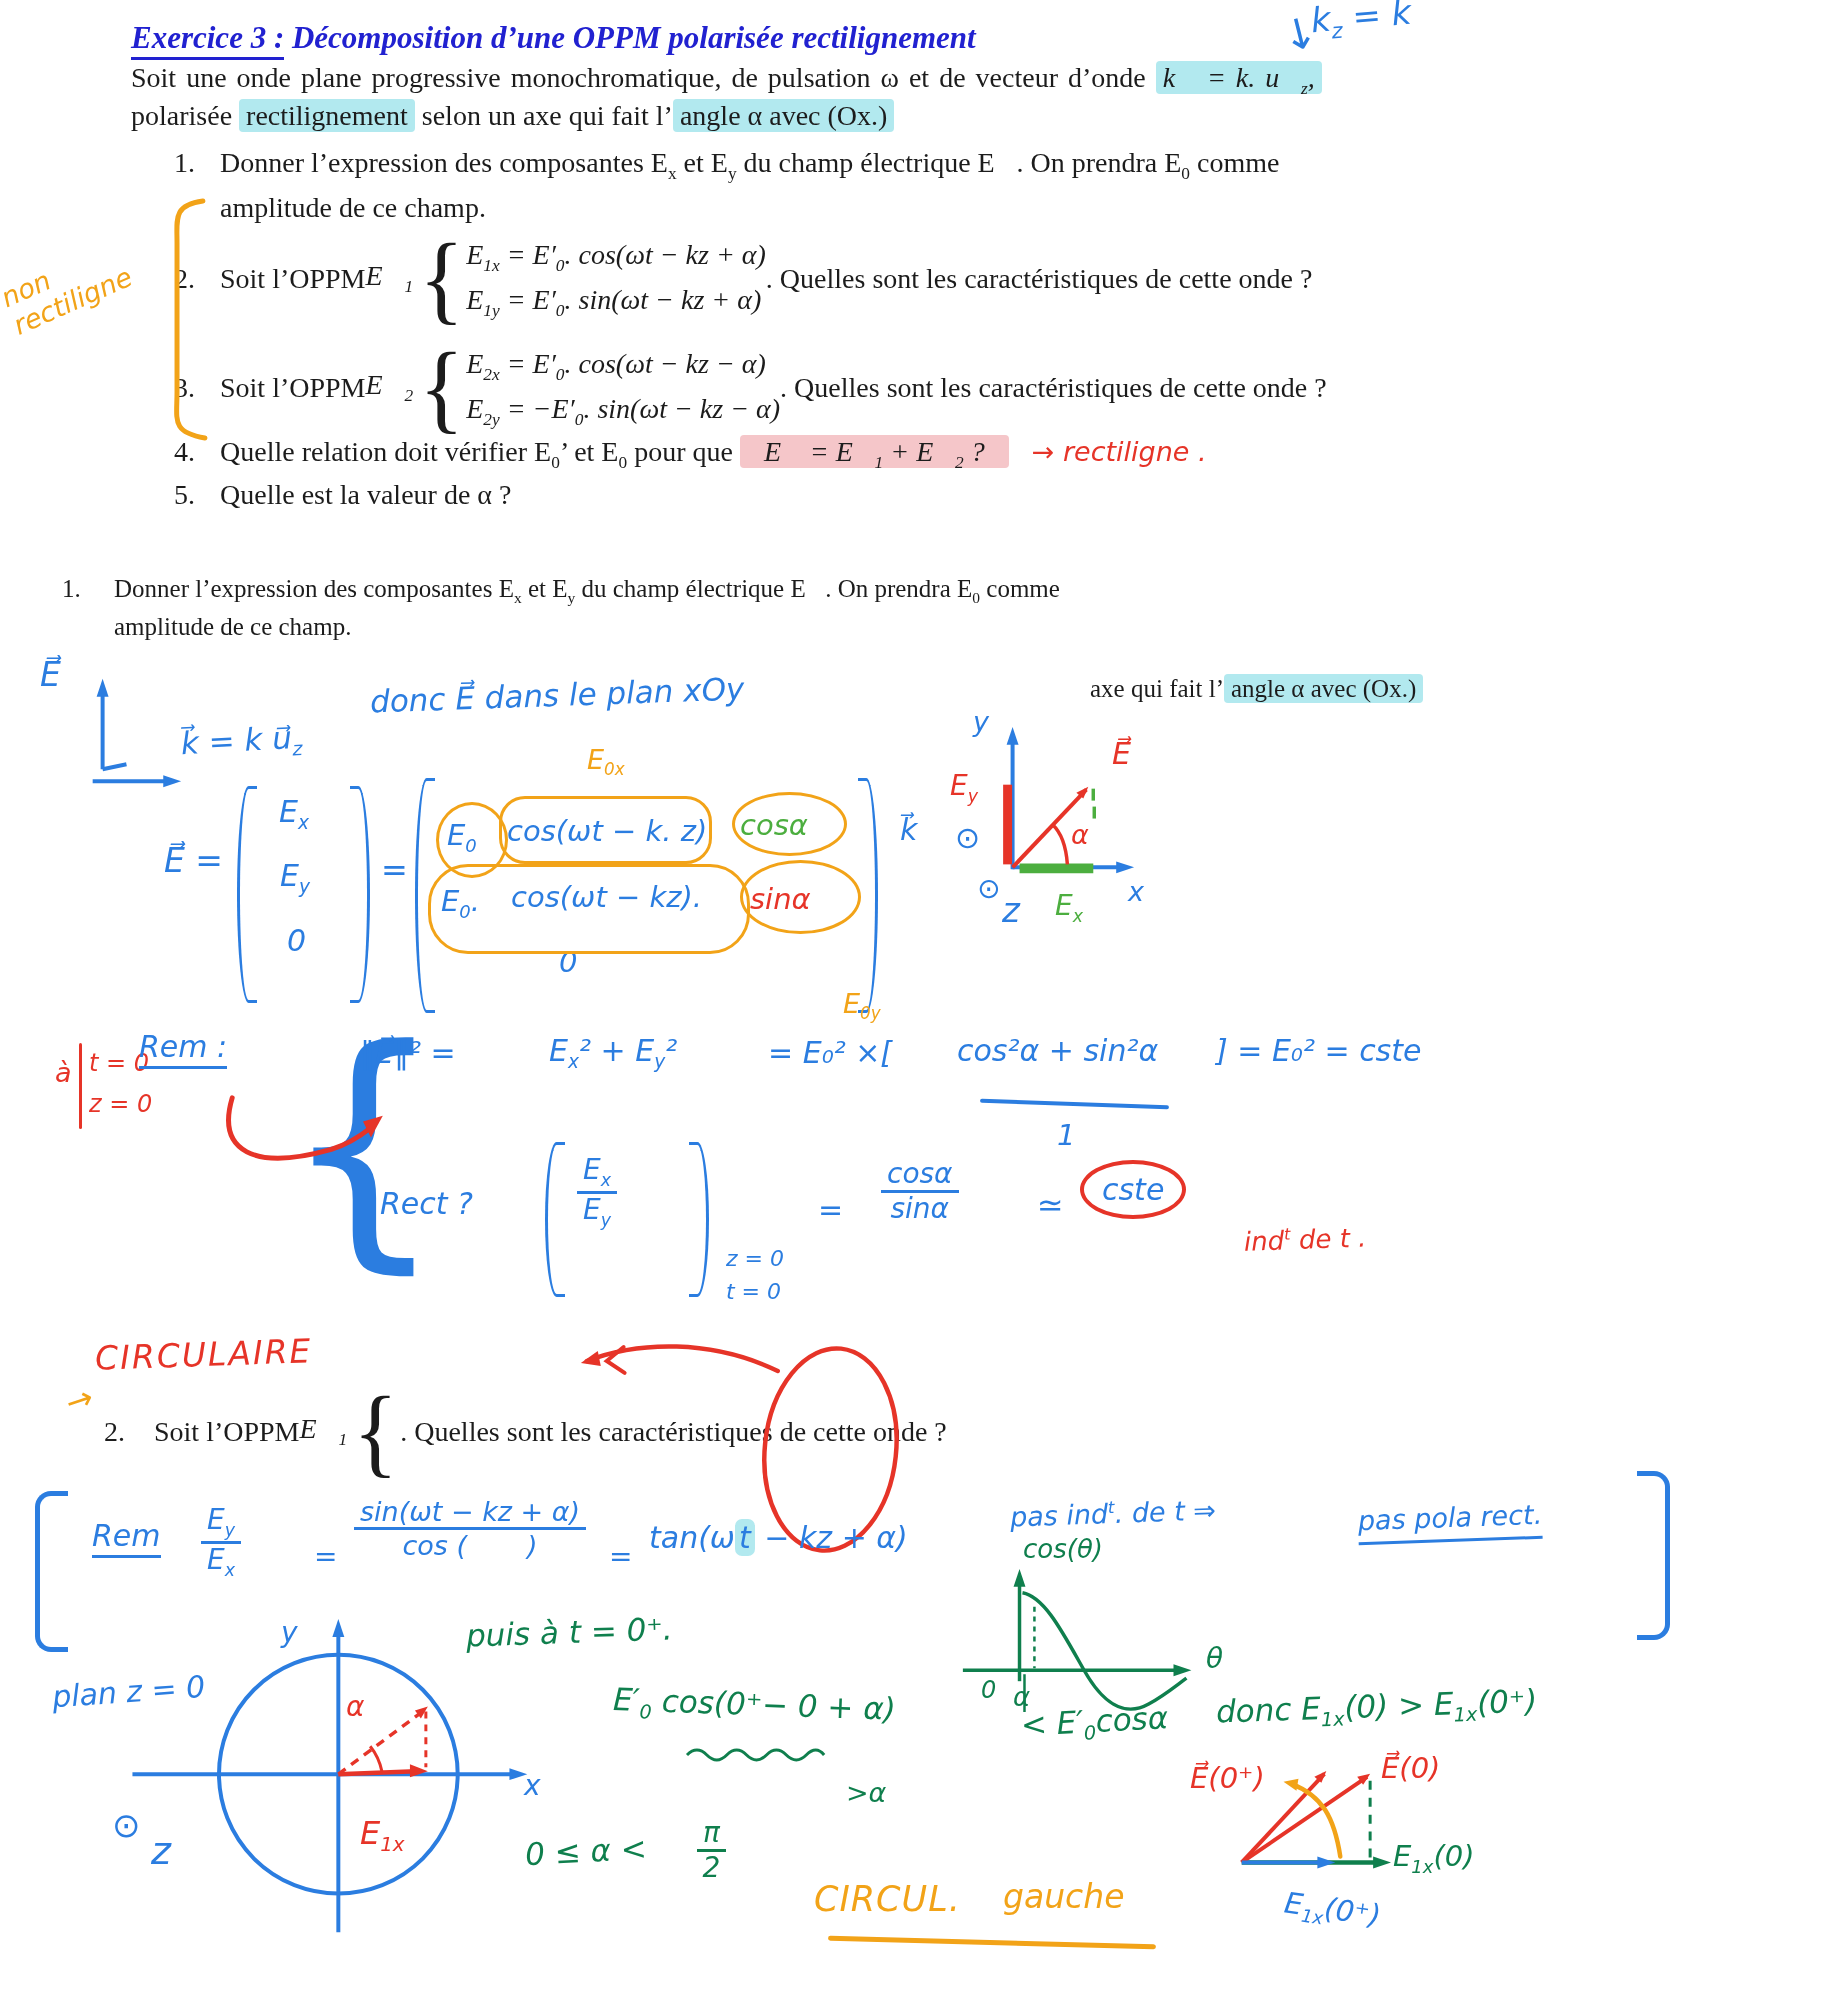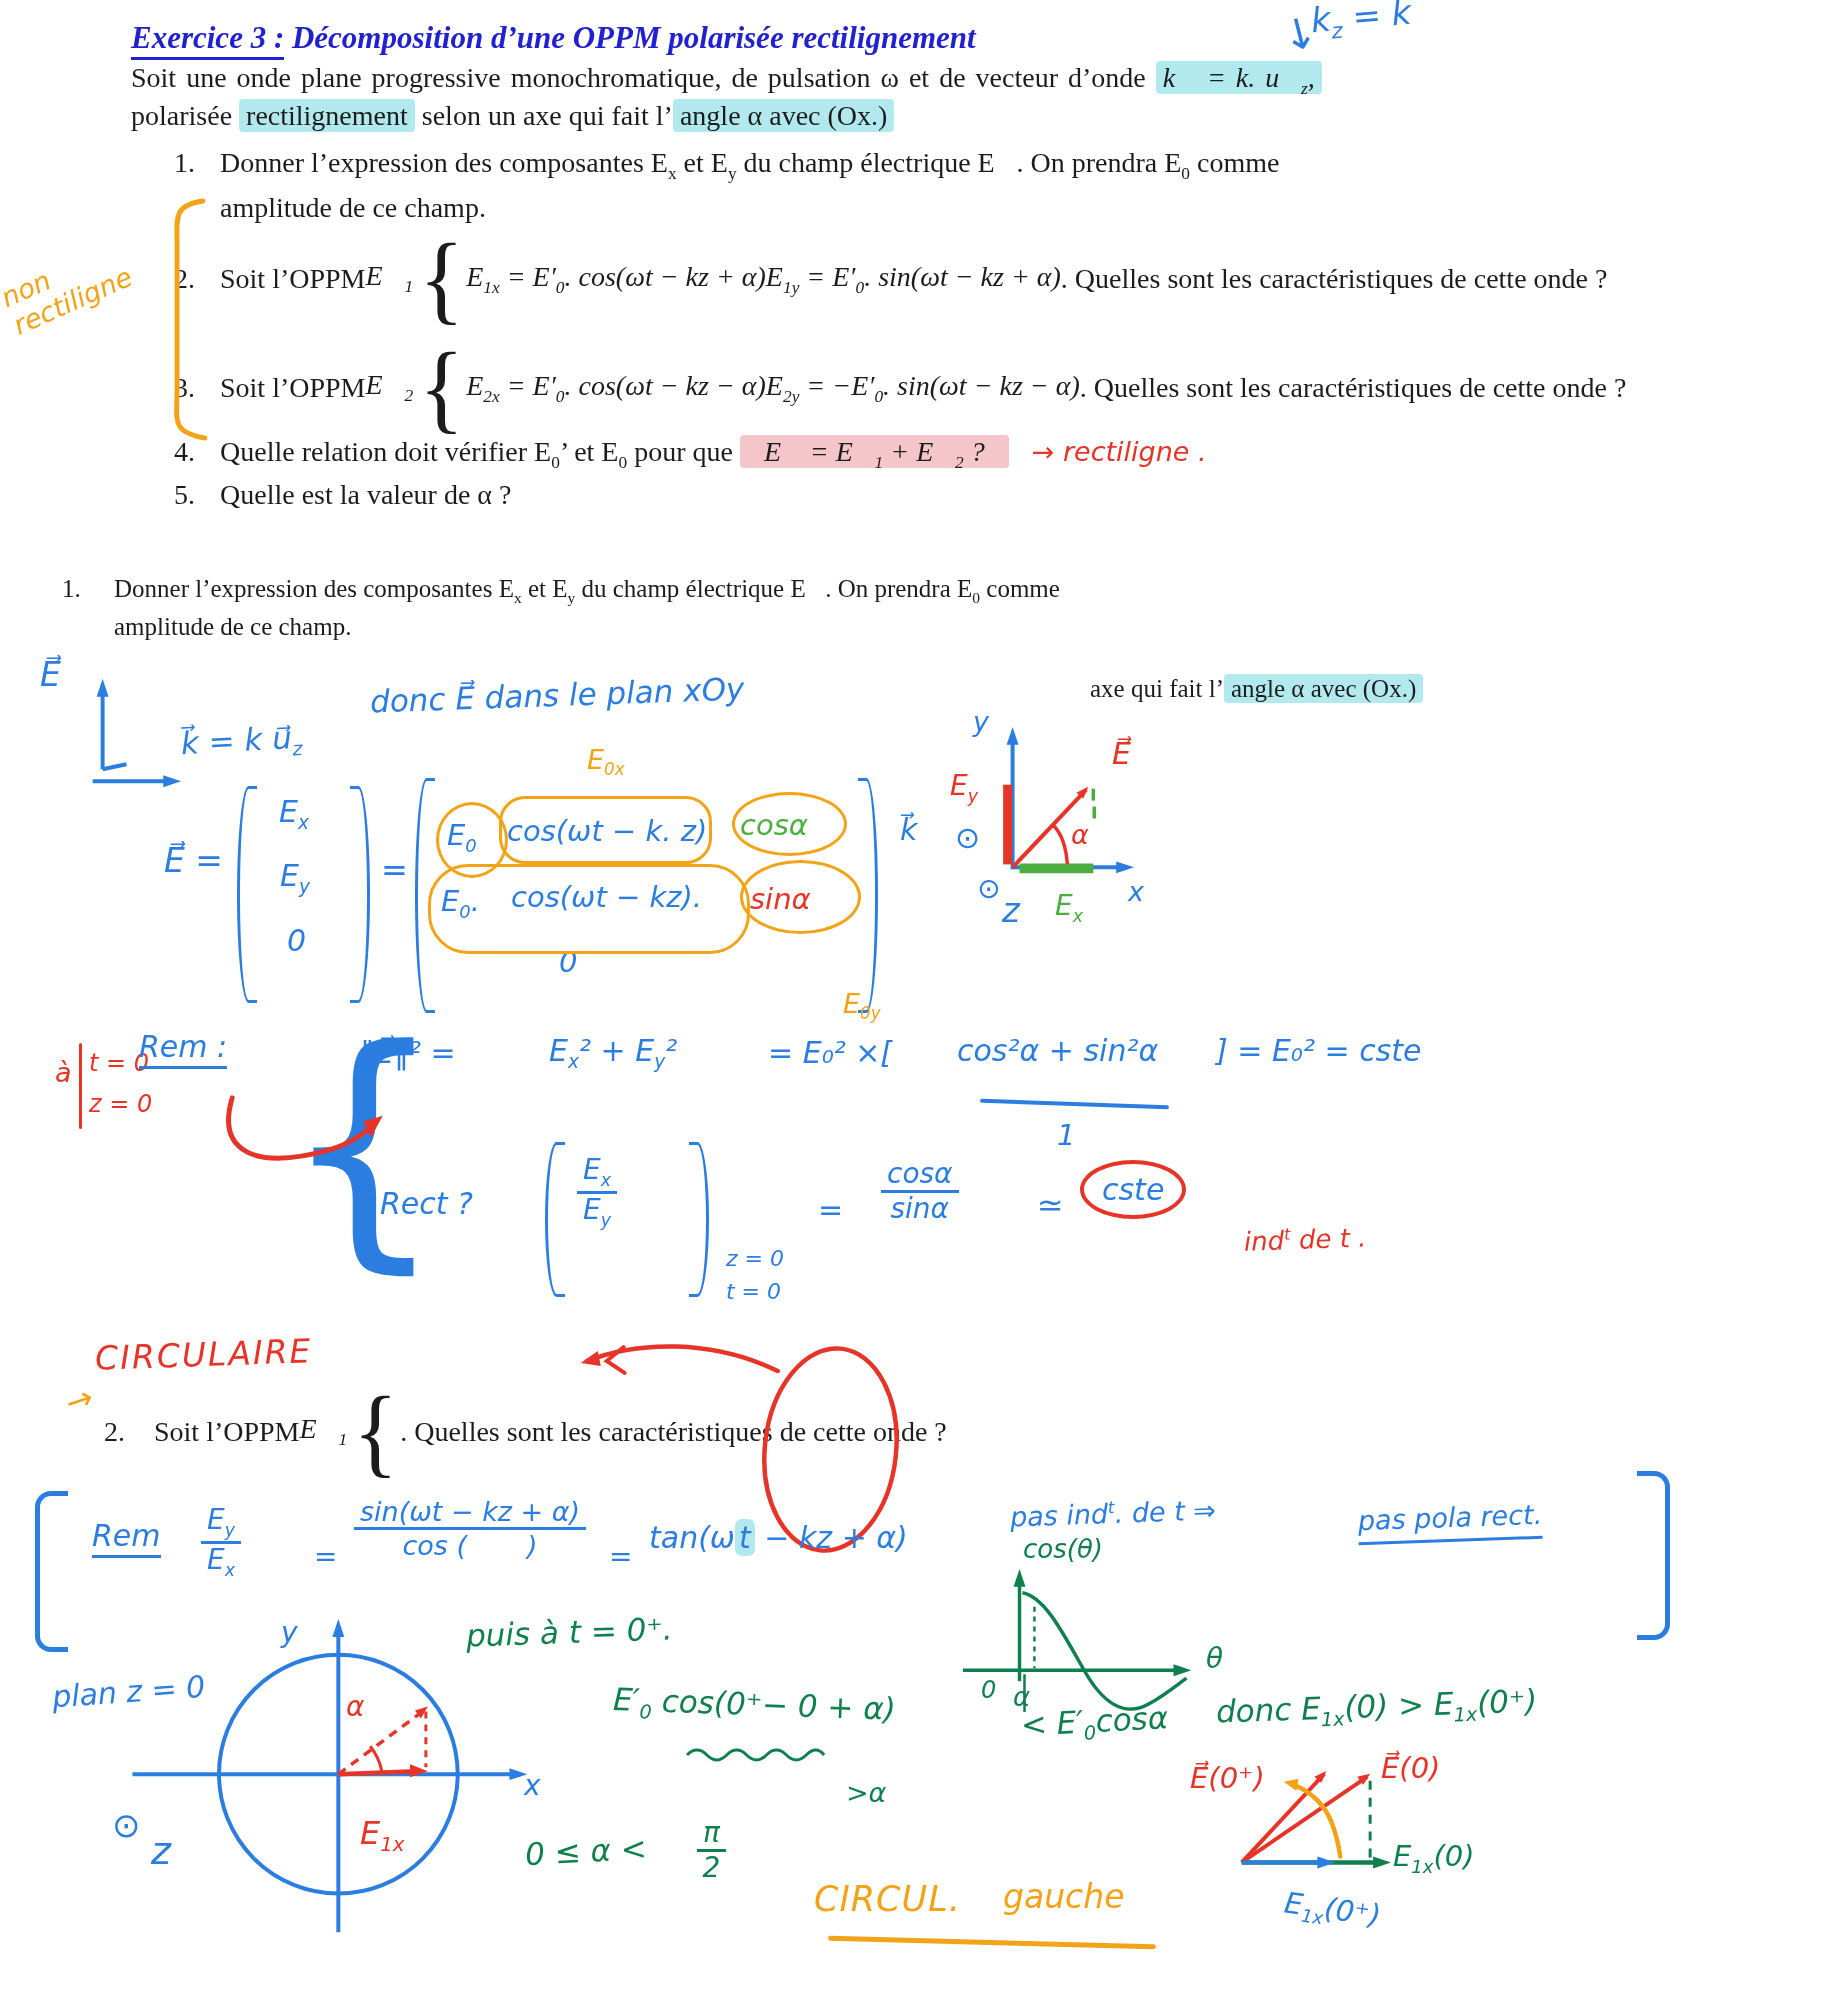--- a/index.html
+++ b/index.html
@@ -17,21 +17,21 @@
   .b{color:var(--hw_blue)} .o{color:var(--hw_orange)} .r{color:var(--hw_red)}
   .g{color:var(--hw_green)} .lg{color:var(--hw_light_green)} .pt{color:var(--print_title)}
   .ul{border-bottom:3px solid currentColor;padding-bottom:2px}
   mark{padding:1px 4px;border-radius:7px;color:inherit}
   mark.cy{background:var(--hl_cyan)} mark.pk{background:var(--hl_pink)}
   .hl{background:var(--hl_cyan);border-radius:4px;padding:1px 7px}
   .hlp{background:var(--hl_pink);border-radius:4px;padding:1px 24px}
   sub{font-size:.62em} sup{font-size:.62em}
   .qrow{display:flex;align-items:center}
   .qnum{display:inline-block;width:46px}
-  .eqcol{display:flex;flex-direction:row;line-height:1.5}
+  .eqcol{display:flex;flex-direction:column;line-height:1.5}
   .pbrace{font-family:"Liberation Serif",serif;font-size:94px;line-height:.85;display:inline-block;transform:scaleY(1.05);margin:0 2px 0 6px;font-weight:400}
   .frac{display:inline-flex;flex-direction:column;align-items:center;line-height:1.15;vertical-align:middle}
   .frac .num{border-bottom:3px solid currentColor;padding:0 6px}
   .pl,.prn{display:inline-block;width:17px;border:3.5px solid var(--hw_blue);background:transparent}
   .pl{border-right:none;border-radius:58% 0 0 58% / 50% 0 0 50%}
   .prn{border-left:none;border-radius:0 58% 58% 0 / 0 50% 50% 0}
   .loop{position:absolute;border:3.5px solid var(--hw_orange);background:transparent;pointer-events:none}
   .hwbrace{font-family:"DejaVu Sans",sans-serif;font-size:259px;line-height:1;color:var(--hw_blue);font-style:normal}
   .sqbl,.sqbr{display:inline-block;border:5px solid var(--hw_blue)}
   .sqbl{border-right:none;border-radius:16px 0 0 16px}

